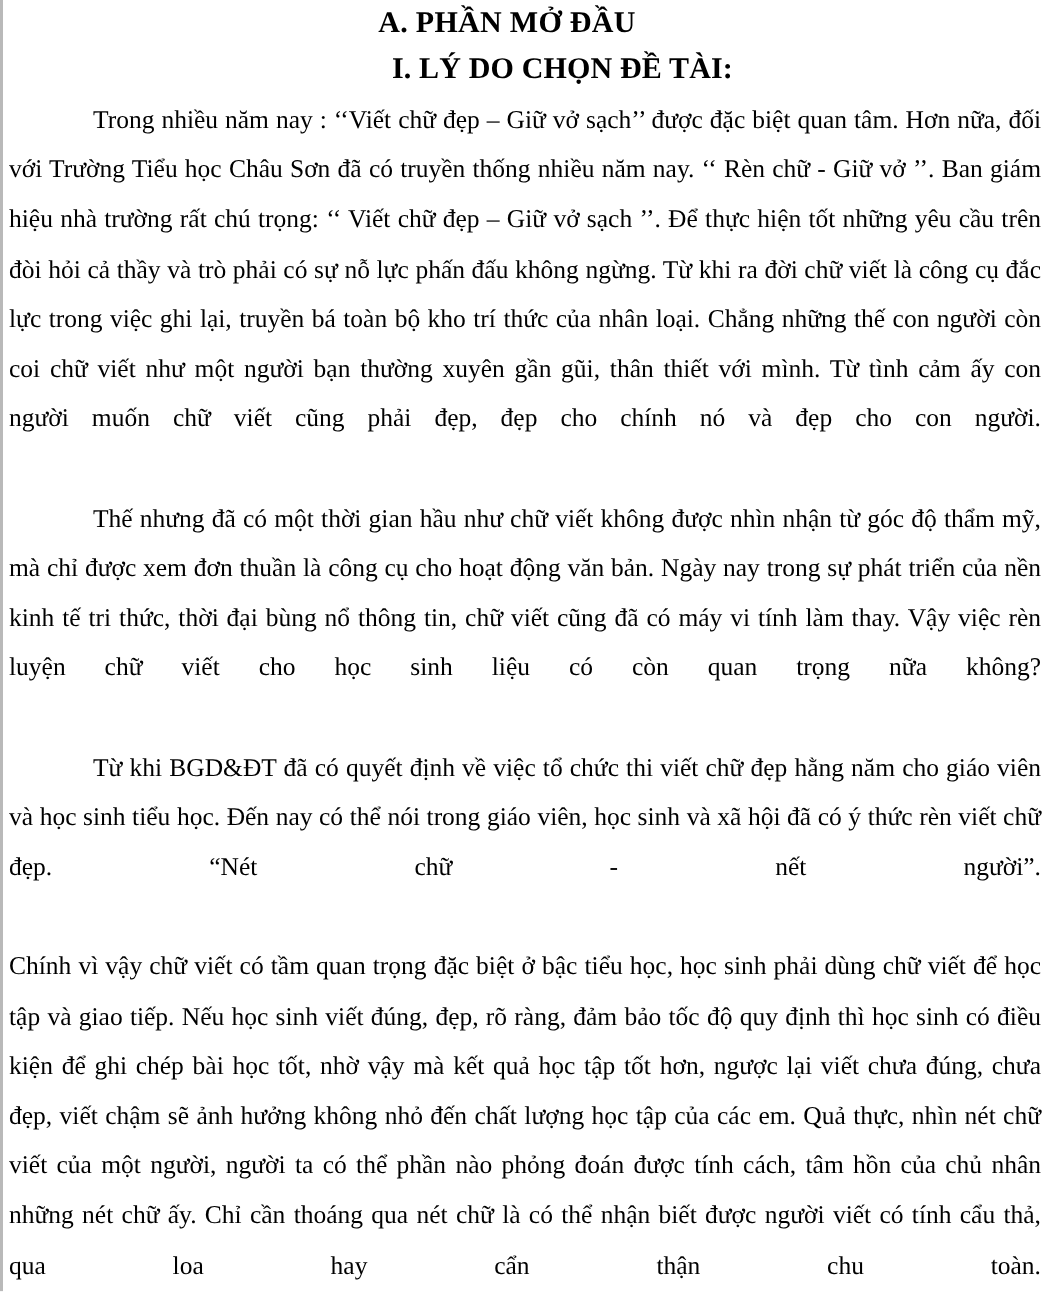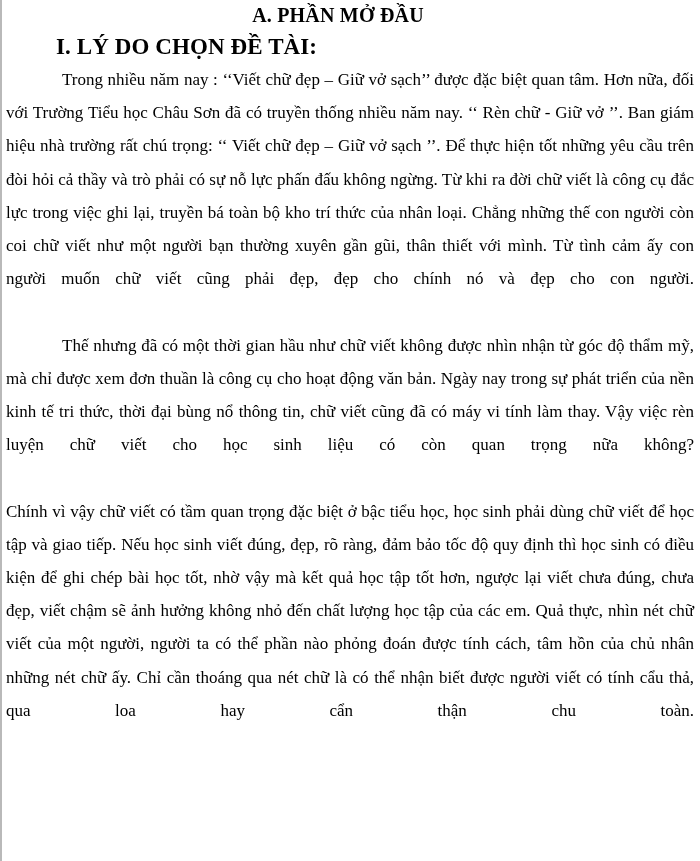--- a/index.html
+++ b/index.html
@@ -42,25 +42,26 @@
     font-weight: bold;
     font-size: 20px;
     line-height: 27px;
     letter-spacing: 0.2px;
     margin: 2px 0 4px 0;
     padding-right: 24px;
   }
 
   .doc-subtitle {
     font-weight: bold;
-    font-size: 23px;
+    font-size: 20px;
     line-height: 27px;
     margin: 0 0 3px 0;
     padding-left: 50px;
     letter-spacing: 0.1px;
+    text-align: center;
   }
 
   .para {
     font-size: 17px;
     line-height: 33.2px;
     text-align: justify;
     text-justify: inter-word;
     margin: 0;
     text-indent: 56px;
     word-spacing: 0.1px;
@@ -87,17 +88,18 @@
   <div id="content">
 
     <h1 class="doc-title">A.  PHẦN MỞ ĐẦU</h1>
 
     <h2 class="doc-subtitle">I. LÝ DO CHỌN ĐỀ TÀI:</h2>
 
     <p class="para">Trong nhiều năm nay : ‘‘Viết chữ đẹp – Giữ vở sạch’’ được đặc biệt quan tâm. Hơn nữa, đối với Trường Tiểu học Châu Sơn đã có truyền thống nhiều năm nay. ‘‘ Rèn chữ - Giữ vở ’’. Ban giám hiệu nhà trường rất chú trọng: ‘‘ Viết chữ đẹp – Giữ vở sạch ’’. Để thực hiện tốt những yêu cầu trên đòi hỏi cả thầy và trò phải có sự nỗ lực phấn đấu không ngừng. Từ khi ra đời chữ viết là công cụ đắc lực trong việc ghi lại, truyền bá toàn bộ kho trí thức của nhân loại. Chẳng những thế con người còn coi chữ viết như một người bạn thường xuyên gần gũi, thân thiết với mình. Từ tình cảm ấy con người muốn chữ viết cũng phải đẹp, đẹp cho chính nó và đẹp cho con người.</p>
 
     <p class="para">Thế nhưng đã có một thời gian hầu như chữ viết không được nhìn nhận từ góc độ thẩm mỹ, mà chỉ được xem đơn thuần là công cụ cho hoạt động văn bản. Ngày nay trong sự phát triển của nền kinh tế tri thức, thời đại bùng nổ thông tin, chữ viết cũng đã có máy vi tính làm thay. Vậy việc rèn luyện chữ viết cho học sinh liệu có còn quan trọng nữa không?</p>
 
+    <p class="para">Từ khi BGD&amp;ĐT đã có quyết định về việc tổ chức thi viết chữ đẹp hằng năm cho giáo viên và học sinh tiểu học. Đến nay có thể nói trong giáo viên, học sinh và xã hội đã có ý thức rèn viết chữ đẹp. “Nét chữ - nết người”.</p>
 
     <p class="para no-indent">Chính vì vậy chữ viết có tầm quan trọng đặc biệt ở bậc tiểu học, học sinh phải dùng chữ viết để học tập và giao tiếp. Nếu học sinh viết đúng, đẹp, rõ ràng, đảm bảo tốc độ quy định thì học sinh có điều kiện để ghi chép bài học tốt, nhờ vậy mà kết quả học tập tốt hơn, ngược lại viết chưa đúng, chưa đẹp, viết chậm sẽ ảnh hưởng không nhỏ đến chất lượng học tập của các em. Quả thực, nhìn nét chữ viết của một người, người ta có thể phần nào phỏng đoán được tính cách, tâm hồn của chủ nhân những nét chữ ấy. Chỉ cần thoáng qua nét chữ là có thể nhận biết được người viết có tính cẩu thả, qua loa hay cẩn thận chu toàn.</p>
 
   </div>
 </div>
 
 </body></html>

